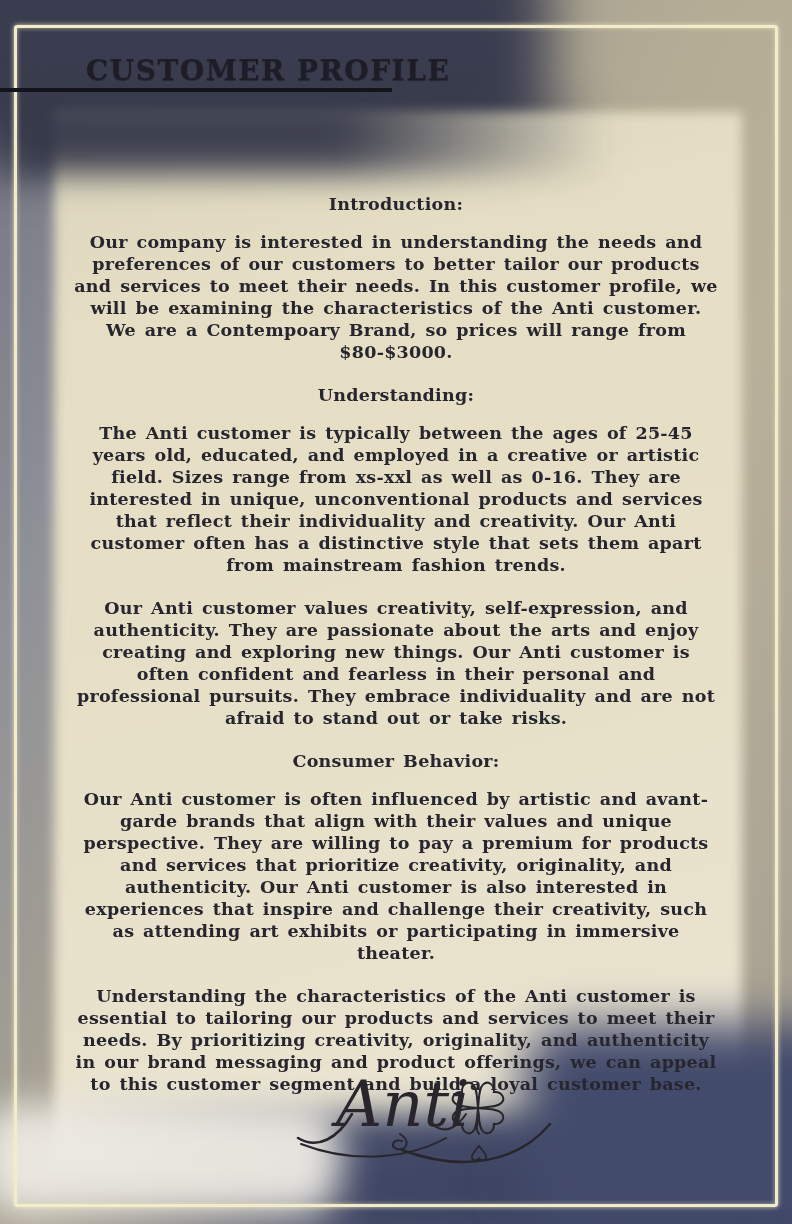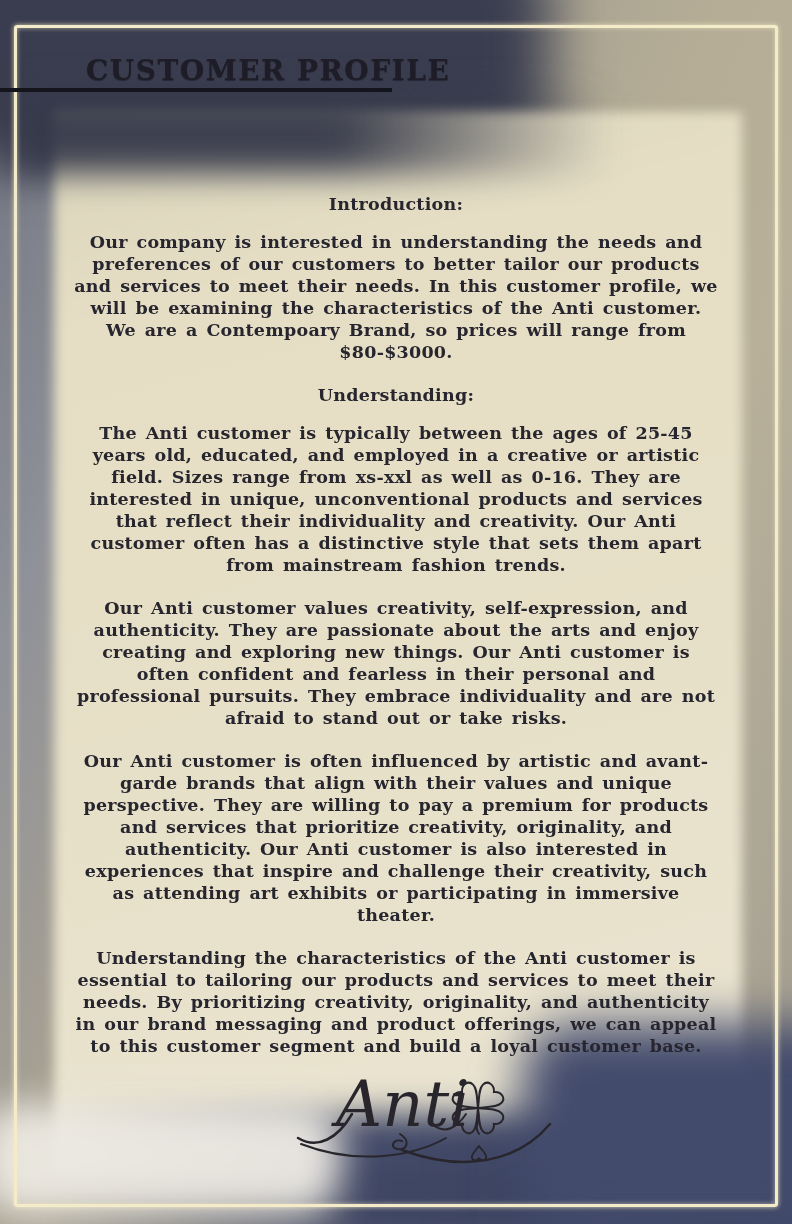--- a/index.html
+++ b/index.html
@@ -127,20 +127,21 @@
     <section class="doc-section">
       <h3 class="sec-heading">Understanding:</h3>
       <p class="sec-body">The Anti customer is typically between the ages of 25-45 years old, educated, and employed in a creative or artistic field. Sizes range from xs-xxl as well as 0-16. They are interested in unique, unconventional products and services that reflect their individuality and creativity. Our Anti customer often has a distinctive style that sets them apart from mainstream fashion trends.</p>
     </section>
 
     <section class="doc-section">
       <p class="sec-body">Our Anti customer values creativity, self-expression, and authenticity. They are passionate about the arts and enjoy creating and exploring new things. Our Anti customer is often confident and fearless in their personal and professional pursuits. They embrace individuality and are not afraid to stand out or take risks.</p>
     </section>
 
     <section class="doc-section">
+      <h3 class="sec-heading">Consumer Behavior:</h3>
       <p class="sec-body">Our Anti customer is often influenced by artistic and avant-garde brands that align with their values and unique perspective. They are willing to pay a premium for products and services that prioritize creativity, originality, and authenticity. Our Anti customer is also interested in experiences that inspire and challenge their creativity, such as attending art exhibits or participating in immersive theater.</p>
     </section>
 
     <section class="doc-section">
       <p class="sec-body">Understanding the characteristics of the Anti customer is essential to tailoring our products and services to meet their needs. By prioritizing creativity, originality, and authenticity in our brand messaging and product offerings, we can appeal to this customer segment and build a loyal customer base.</p>
     </section>
   </main>
 
   <div class="logo-wrap">
     <svg class="logo-svg" viewBox="0 0 280 115" width="280" height="115" aria-hidden="true">

